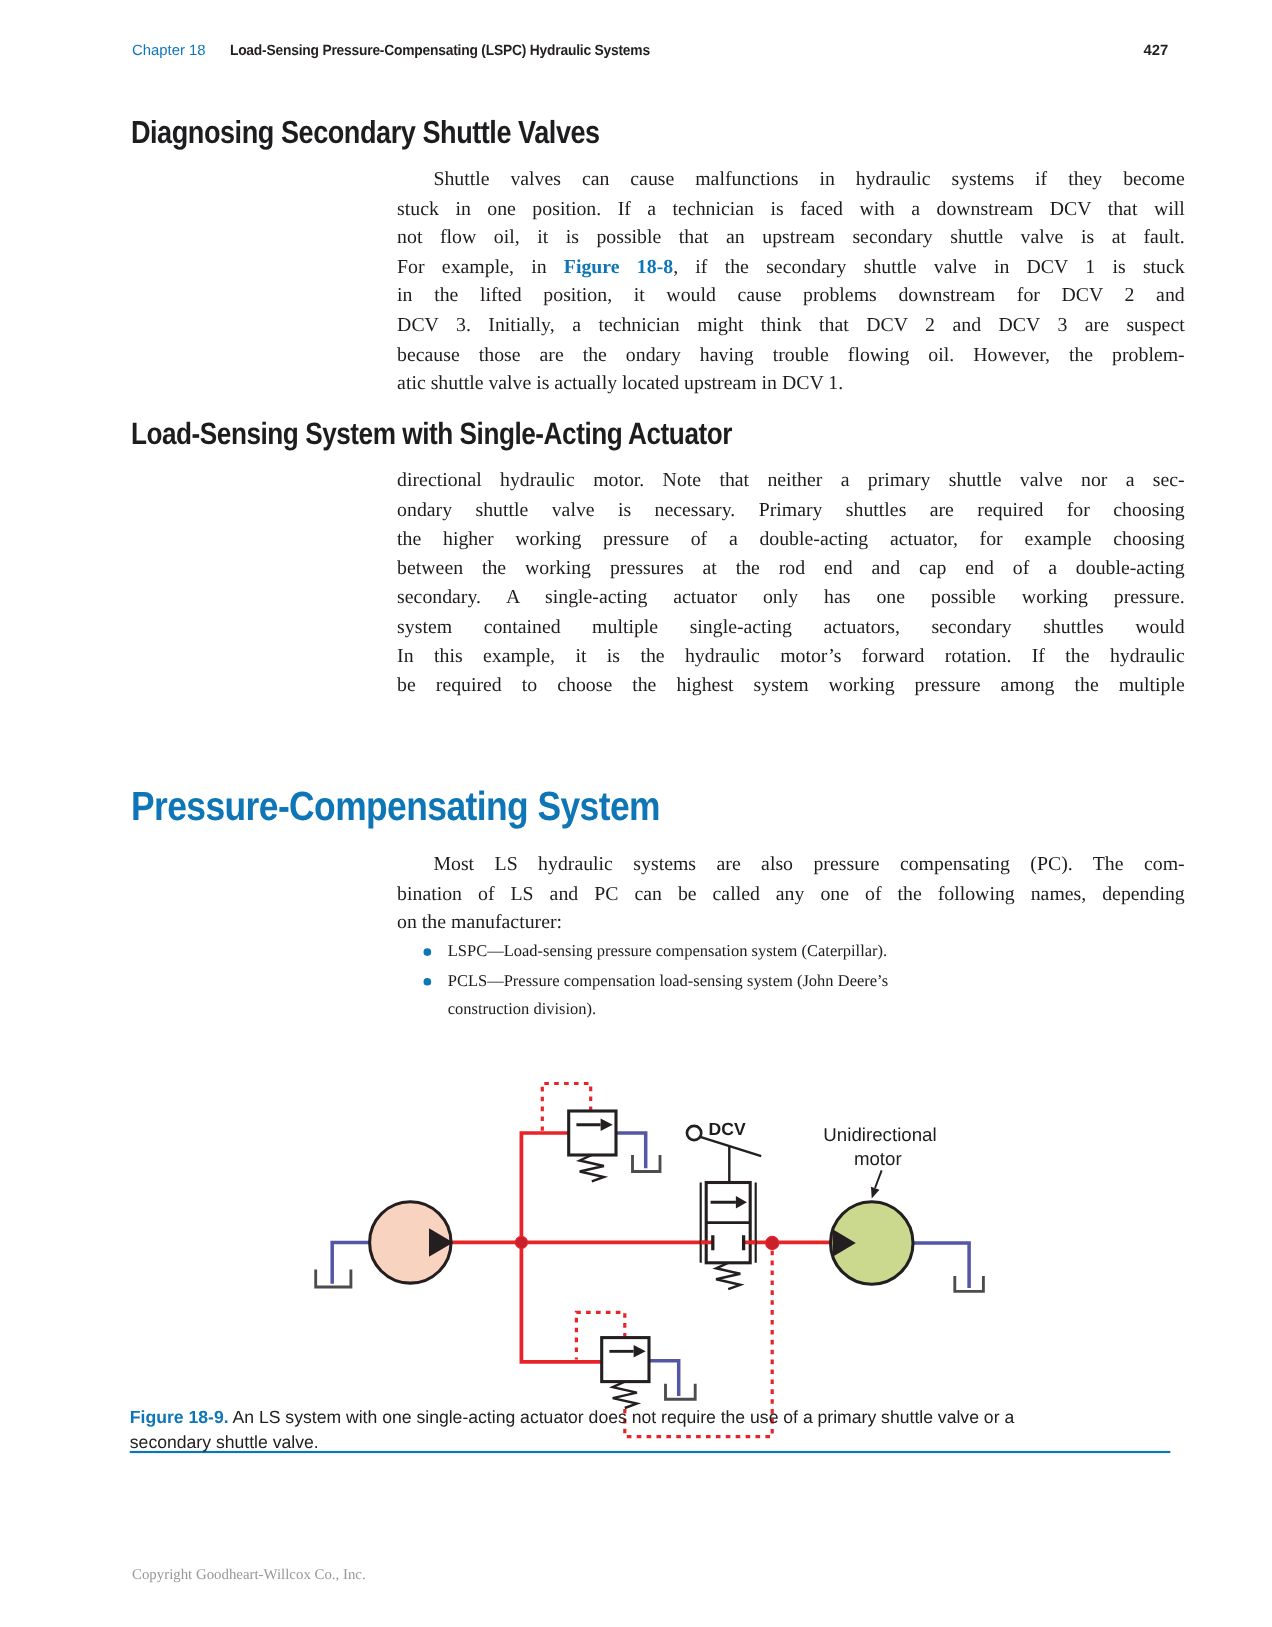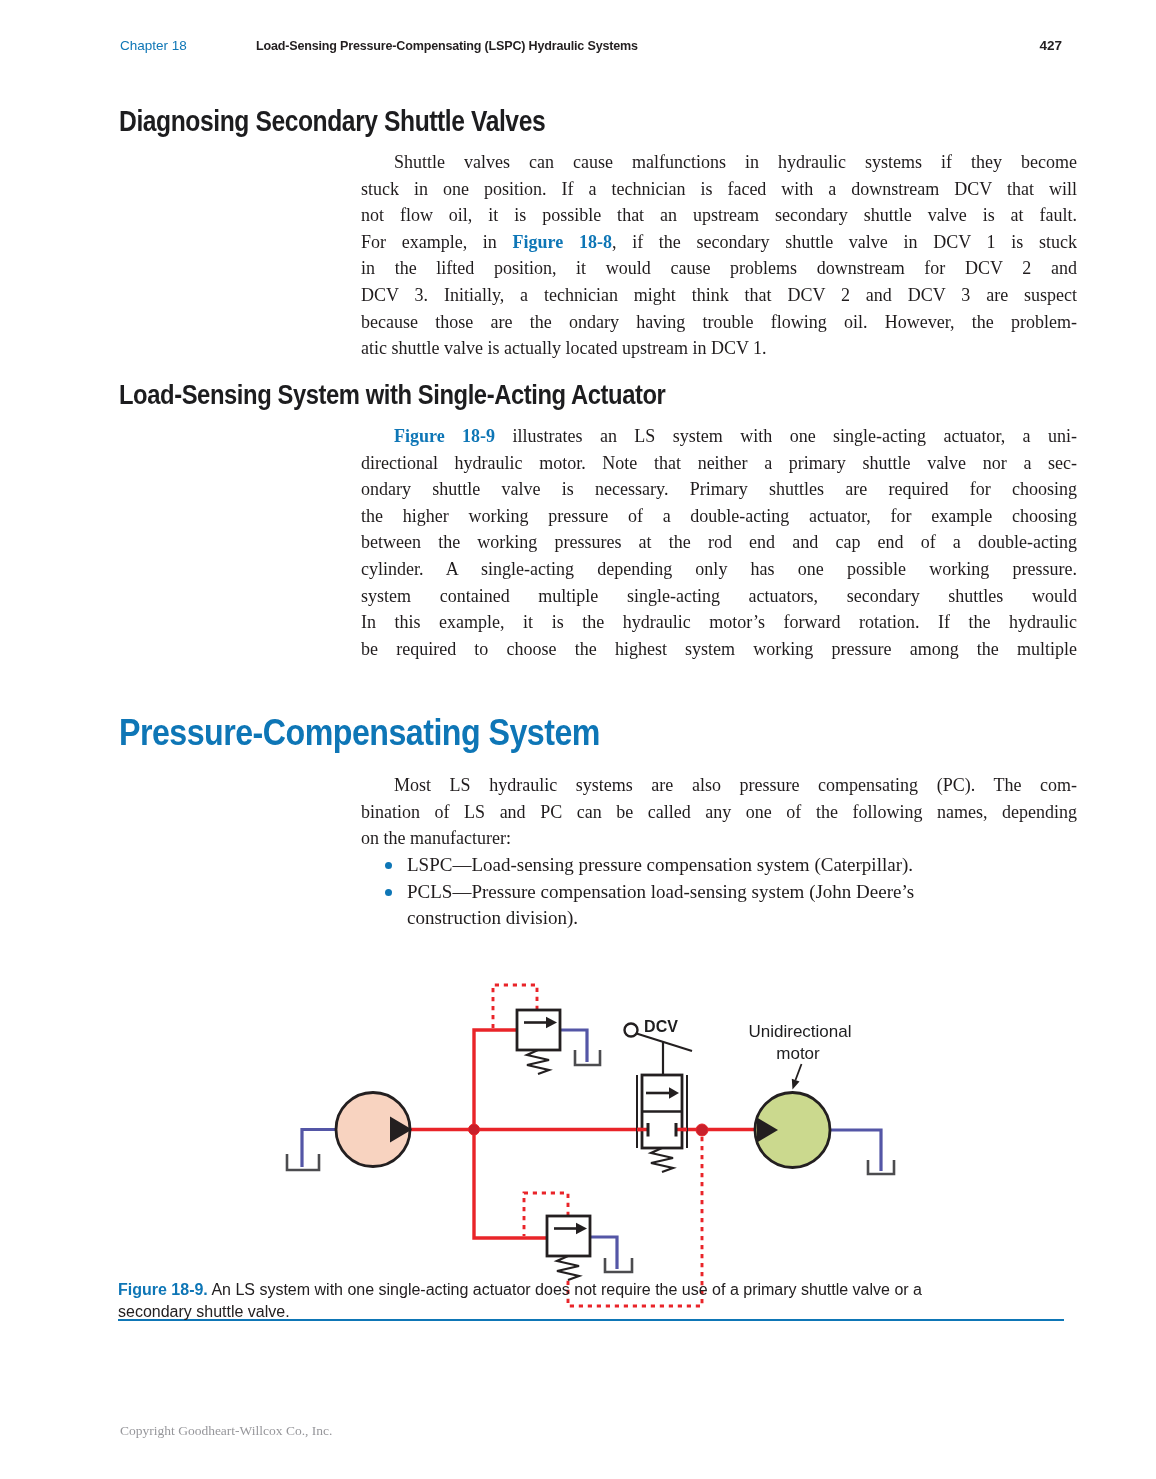--- a/index.html
+++ b/index.html
@@ -2,21 +2,21 @@
 <html style="--accent: #0e76b6; --ink: #231f20; --red: #e92429; --red-dot: #c9202b; --hyd-blue: #5456a6; --pump-fill: #f8d3c0; --motor-fill: #cbd98e; --tank-gray: #4c4c4f; --footer-gray: #97979b;"><head>
 <meta charset="utf-8">
 <style>
   html,body{margin:0;padding:0;background:#ffffff;}
   body{width:1156px;height:1479px;position:relative;overflow:hidden;
        font-family:"Liberation Serif",serif;color:var(--ink);}
   .abs{position:absolute;}
 
   
   .hdr{top:38px;left:120px;width:942px;display:flex;align-items:baseline;
-       font-family:"Liberation Sans",sans-serif;font-size:13.5px;gap:47px;}
+       font-family:"Liberation Sans",sans-serif;font-size:13.5px;}
   .hdr .chap{color:var(--accent);margin-right:22px;white-space:nowrap;}
   .hdr .htitle{font-weight:bold;color:var(--ink);white-space:nowrap;
        display:inline-block;transform:scaleX(.93);transform-origin:left;letter-spacing:-.2px;}
   .hdr .pgnum{margin-left:auto;font-weight:bold;color:var(--ink);}
 
   
   .h2{left:119px;font-family:"Liberation Sans",sans-serif;font-weight:bold;color:#1d1d1f;
       white-space:nowrap;letter-spacing:-.5px;transform:scaleX(.85);transform-origin:left;}
   .h2a{top:105px;font-size:29px;}
   .h2b{top:379px;font-size:28px;}
@@ -26,21 +26,21 @@
 
   
   .para{left:361px;width:716px;font-size:18px;color:#201c1d;}
   .tline{line-height:26.6px;}
   .tline.just{text-align:justify;text-align-last:justify;}
   .tline.tlast{text-align-last:left;}
   .tline.tfirst{text-indent:33px;}
   .figref{color:var(--accent);font-weight:bold;}
 
   
-  .bullets{left:346px;width:716px;font-size:19px;color:#201c1d;}
+  .bullets{left:346px;width:716px;font-size:15px;color:#201c1d;}
   .bullet{display:flex;}
   .bdot{flex:0 0 auto;width:7px;height:7px;border-radius:50%;background:var(--accent);
         margin:10px 15px 0 39px;}
   .btext .bline{line-height:26.6px;}
 
   
   .caprule{top:1319px;left:118px;width:946px;height:2px;background:var(--accent);}
   .caption{top:1279px;left:118px;width:946px;font-family:"Liberation Sans",sans-serif;
            font-size:16px;line-height:21.5px;color:#232021;}
   .figlabel{color:var(--accent);font-weight:bold;}
@@ -77,26 +77,25 @@
     <div class="tline just">not flow oil, it is possible that an upstream secondary shuttle valve is at fault.</div>
     <div class="tline just">For example, in <b class="figref">Figure 18-8</b>, if the secondary shuttle valve in DCV 1 is stuck</div>
     <div class="tline just">in the lifted position, it would cause problems downstream for DCV 2 and</div>
     <div class="tline just">DCV 3. Initially, a technician might think that DCV 2 and DCV 3 are suspect</div>
     <div class="tline just">because those are the ondary having trouble flowing oil. However, the problem-</div>
     <div class="tline just tlast">atic shuttle valve is actually located upstream in DCV 1.</div>
   </div>
 
 <div class="abs h2 h2b">Load-Sensing System with Single-Acting Actuator</div>
 <div class="abs para" style="top:423px">
-    <div class="tline just tfirst"><b class="figref">Figure 18-9</b> illustrates an LS system with one single-acting actuator, a uni-</div>
     <div class="tline just">directional hydraulic motor. Note that neither a primary shuttle valve nor a sec-</div>
     <div class="tline just">ondary shuttle valve is necessary. Primary shuttles are required for choosing</div>
     <div class="tline just">the higher working pressure of a double-acting actuator, for example choosing</div>
     <div class="tline just">between the working pressures at the rod end and cap end of a double-acting</div>
-    <div class="tline just">cylinder. A single-acting depending only has one possible working pressure.</div>
+    <div class="tline just">secondary. A single-acting actuator only has one possible working pressure.</div>
     <div class="tline just">system contained multiple single-acting actuators, secondary shuttles would</div>
     <div class="tline just">In this example, it is the hydraulic motor’s forward rotation. If the hydraulic</div>
     <div class="tline just">be required to choose the highest system working pressure among the multiple</div>
   </div>
 
 <div class="abs h1">Pressure-Compensating System</div>
 <div class="abs para" style="top:772px">
     <div class="tline just tfirst">Most LS hydraulic systems are also pressure compensating (PC). The com-</div>
     <div class="tline just">bination of LS and PC can be called any one of the following names, depending</div>
     <div class="tline just tlast">on the manufacturer:</div>

